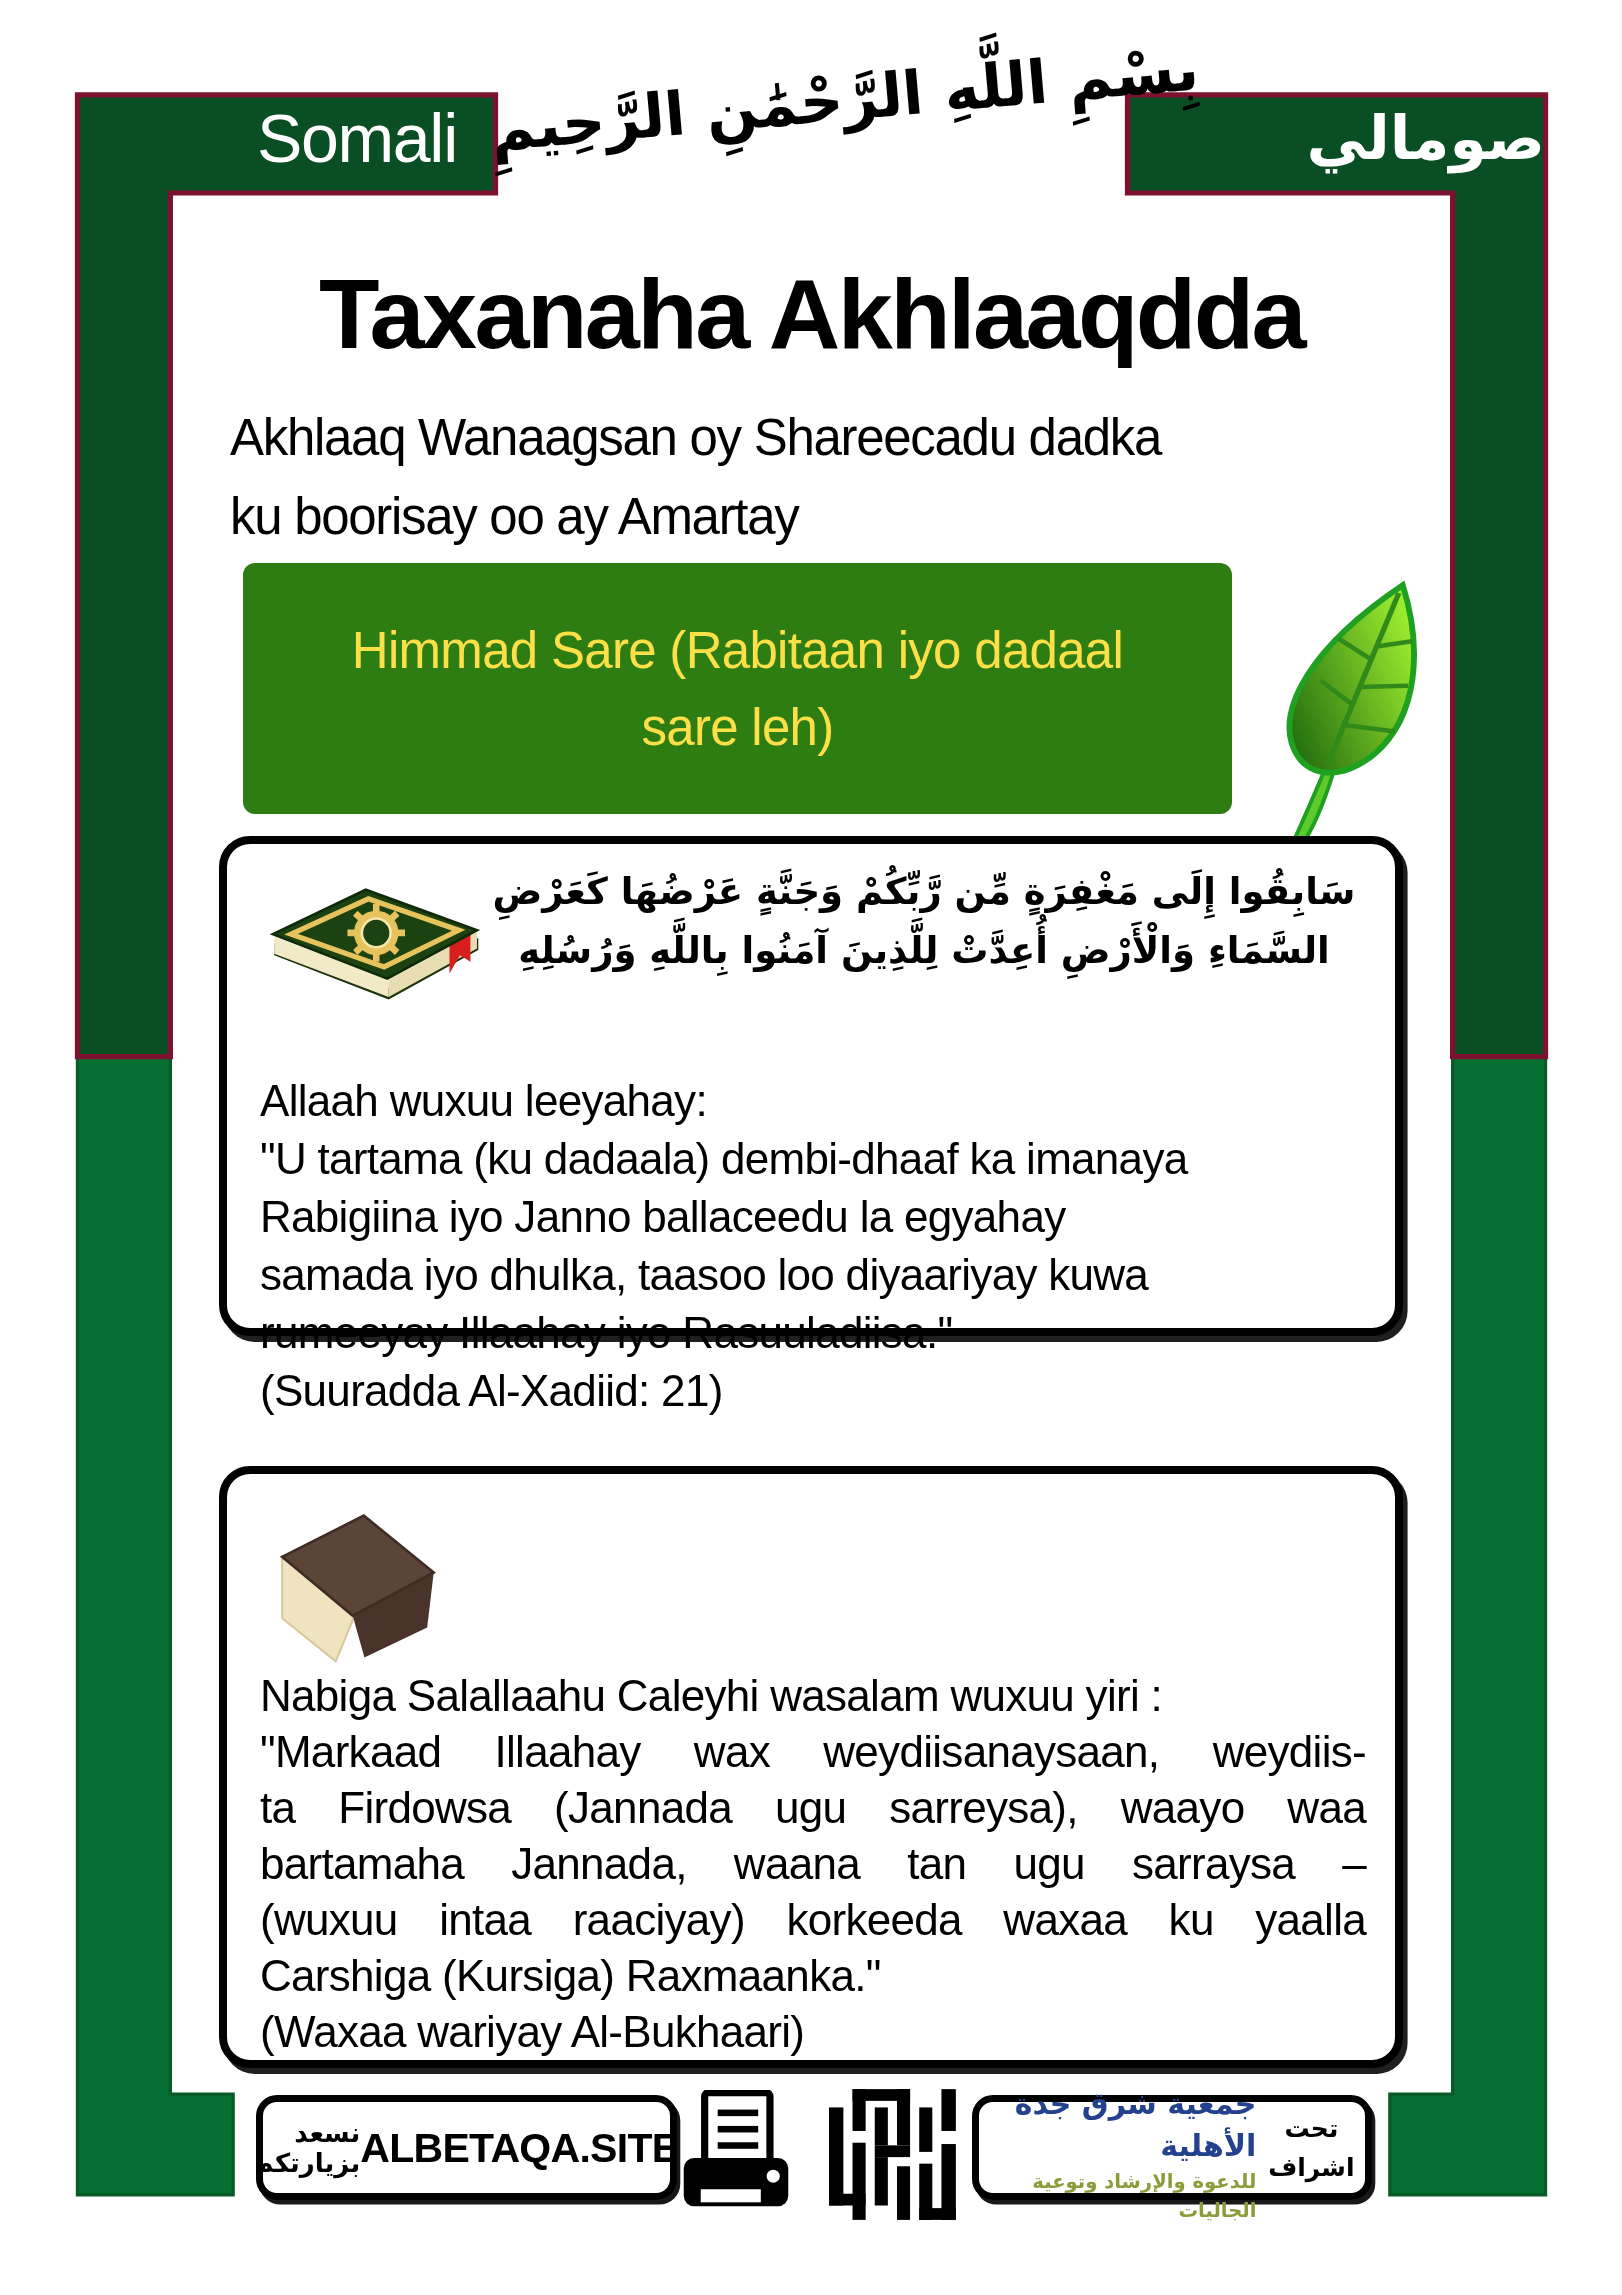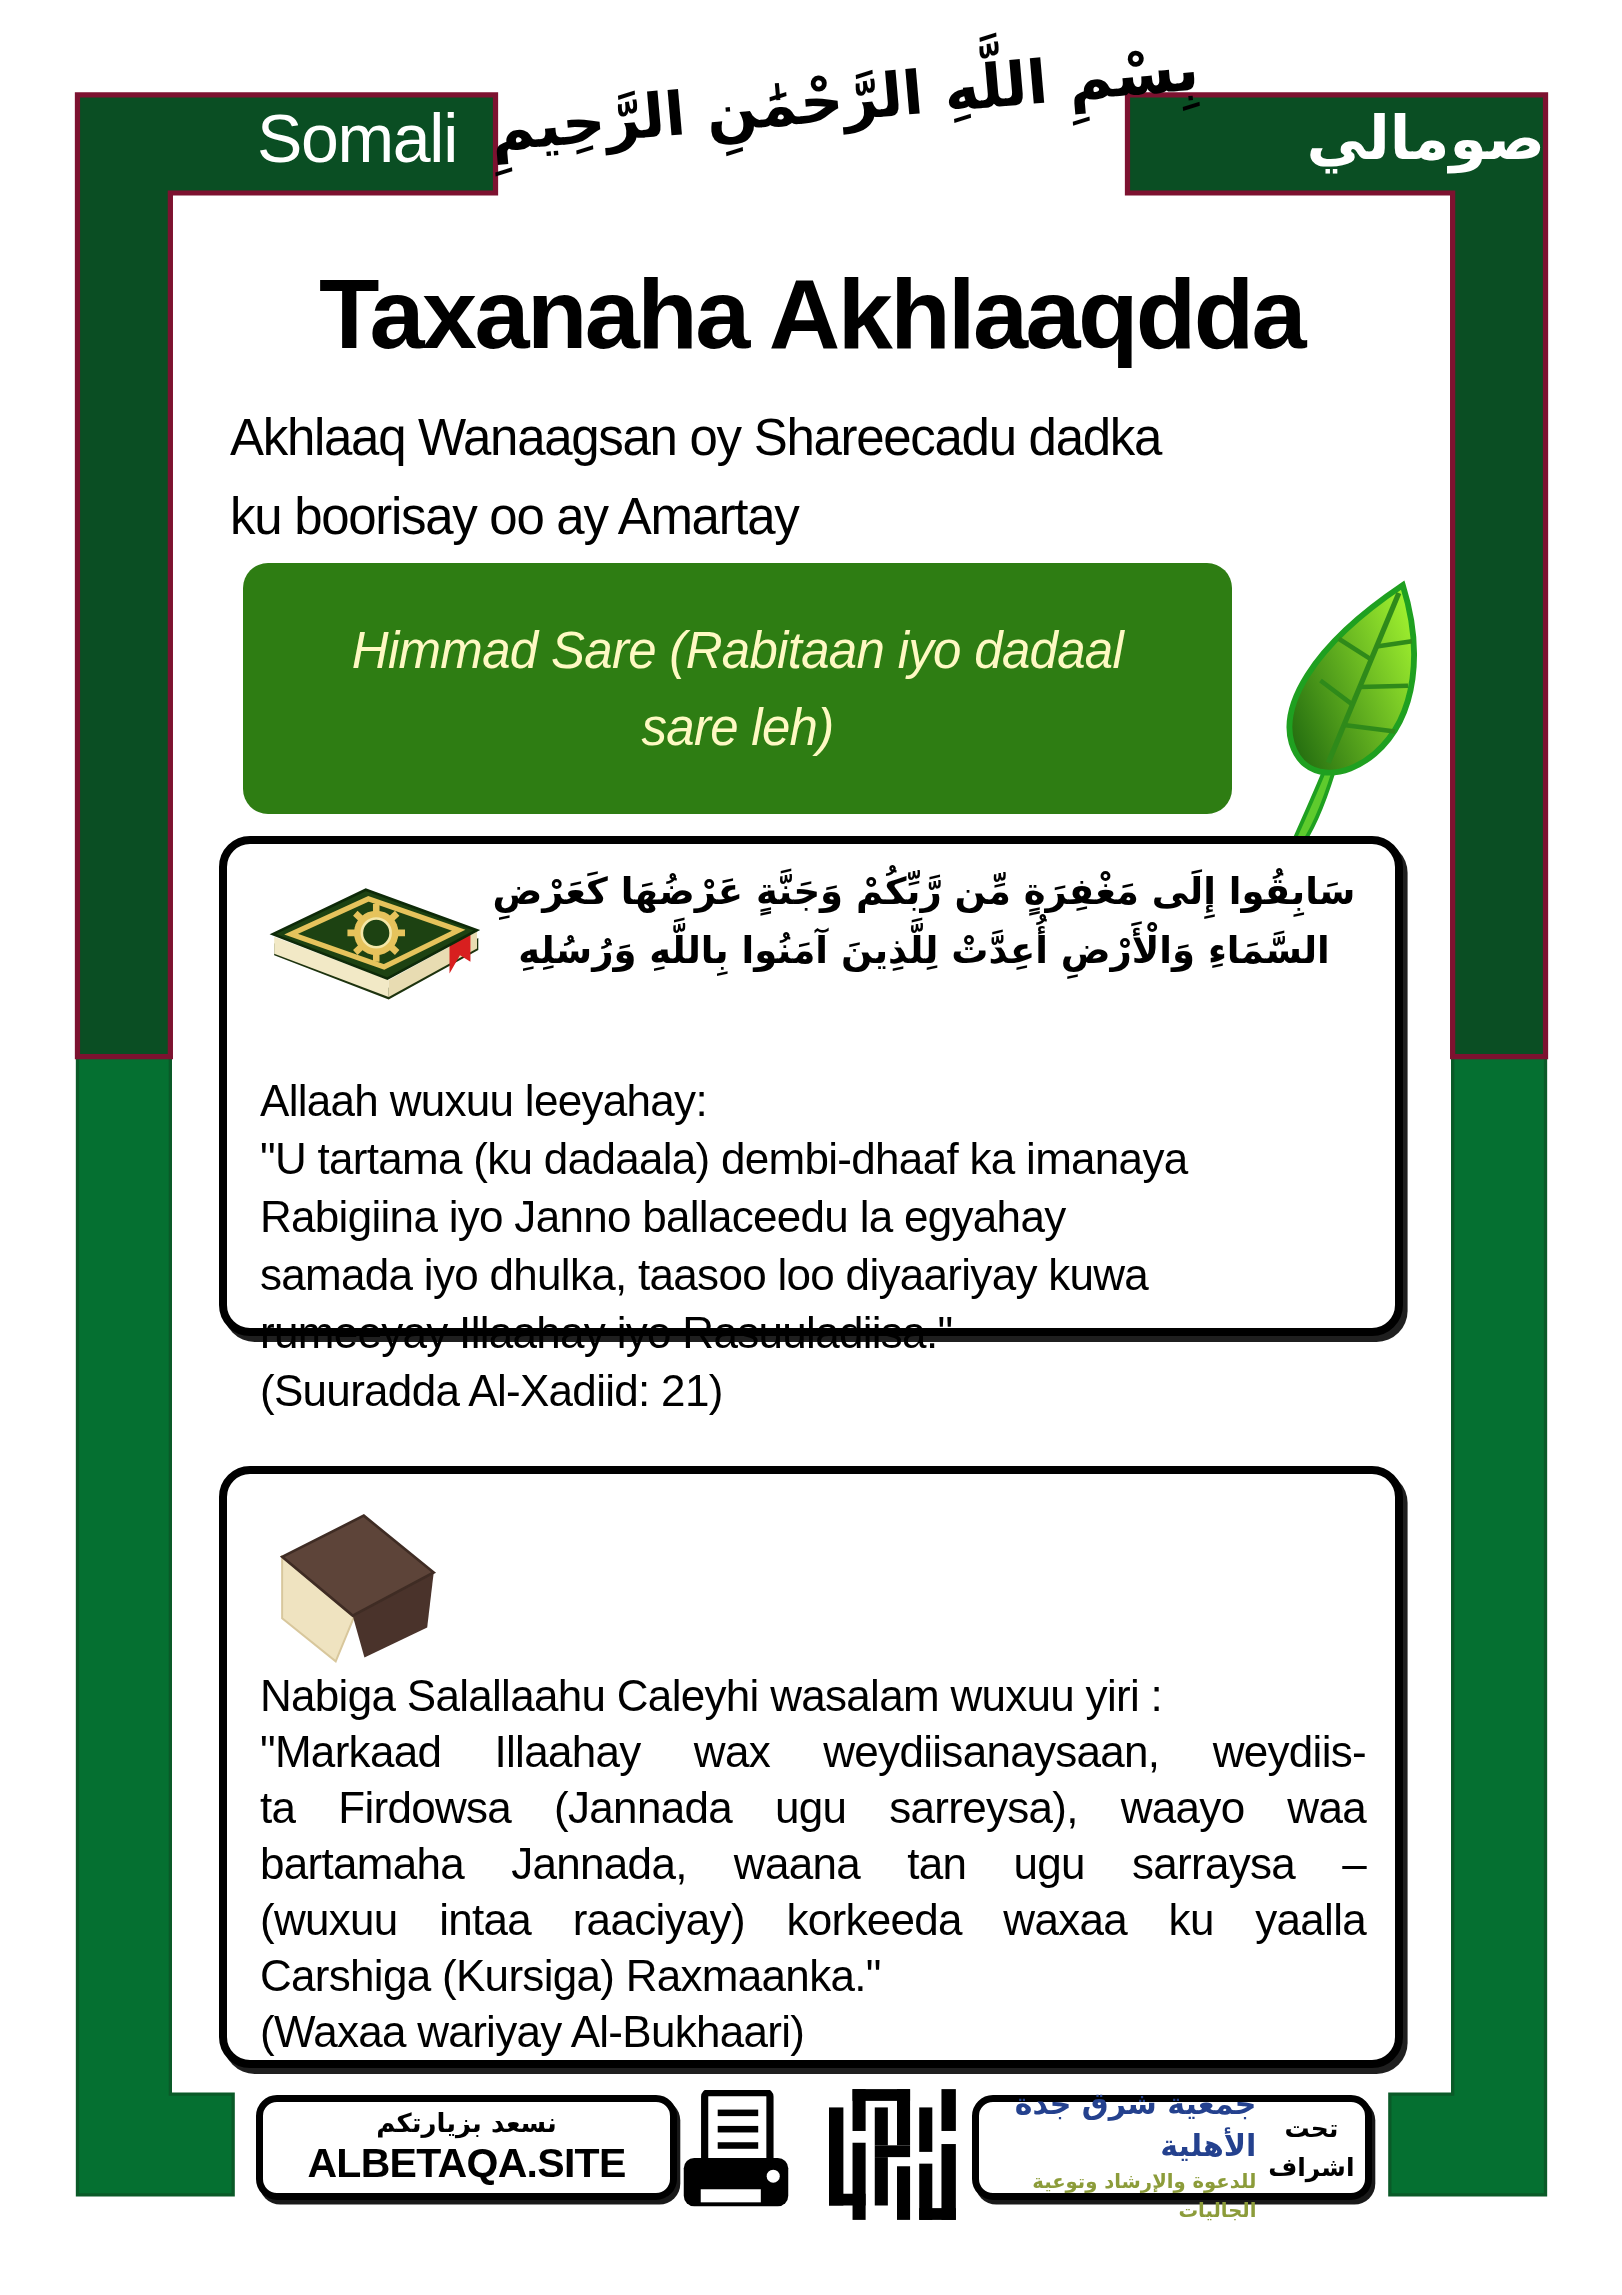--- a/index.html
+++ b/index.html
@@ -18,39 +18,39 @@
   
   #bismillah{left:550px;top:19.6px;width:589px;height:157px;display:flex;align-items:center;justify-content:center;
              font-family:"DejaVu Sans",sans-serif;font-size:60px;font-weight:bold;direction:rtl;
              transform:rotate(-5deg);white-space:nowrap;}
 
   
   #title{left:190px;top:260px;width:1243px;text-align:center;font-size:99px;letter-spacing:-2.6px;line-height:1.1;font-weight:bold;}
   #subtitle{left:230px;top:398px;width:1178px;font-size:51px;line-height:79px;letter-spacing:-1.3px;}
 
   
-  #pill{left:243px;top:563px;width:989px;height:251px;background:#2e7d13;border-radius:25px;
+  #pill{left:243px;top:563px;width:989px;height:251px;background:#2e7d13;border-radius:12px;
         display:flex;flex-direction:column;align-items:center;justify-content:center;
-        color:#fef9c3;font-size:51px;line-height:77px;letter-spacing:-0.7px;text-align:center;font-style:italic;}
+        color:#fde047;font-size:51px;line-height:77px;letter-spacing:-0.7px;text-align:center;}
 
   
   .qbox{position:absolute;left:219px;width:1184px;background:#fff;border:8.5px solid #000;border-radius:31px;
         box-sizing:border-box;box-shadow:4.6px 5.9px 0 rgba(0,0,0,0.88);}
   #quran-box{top:836px;height:500px;}
   #hadith-box{top:1466px;height:602px;}
   #verse{position:absolute;left:242px;top:18.3px;width:910px;text-align:center;direction:rtl;
          font-family:"DejaVu Sans",sans-serif;font-size:37px;line-height:1.6;font-weight:bold;}
   .soma{position:absolute;left:33px;width:1106px;font-size:44px;letter-spacing:-0.7px;}
   #quran-text{top:228px;line-height:58px;}
   #hadith-text{top:194px;line-height:56px;}
   .j{text-align:justify;text-align-last:justify;}
 
   
   .fbox{position:absolute;top:2095px;height:105px;border:7.9px solid #000;border-radius:21px;background:#fff;
-        box-sizing:border-box;box-shadow:3.3px 4.6px 0 rgba(0,0,0,0.9);display:flex;flex-direction:column;
+        box-sizing:border-box;box-shadow:3.3px 4.6px 0 rgba(0,0,0,0.9);display:flex;flex-direction:row;
         align-items:center;justify-content:center;}
   #fbox-albetaqa{left:256px;width:421px;}
   #visit-ar{font-family:"DejaVu Sans",sans-serif;font-weight:bold;font-size:26px;direction:rtl;}
   #site-name{font-size:41px;font-weight:bold;letter-spacing:-0.7px;margin-top:1.3px;}
   #fbox-supervision{left:972px;width:400px;flex-direction:row-reverse;gap:11.8px;padding:0 10.5px;}
   #under-stack{display:flex;flex-direction:column;align-items:center;justify-content:space-between;
                font-family:"DejaVu Sans",sans-serif;font-weight:bold;font-size:25px;line-height:39px;direction:rtl;}
   #org-stack{display:flex;flex-direction:column;align-items:center;justify-content:center;direction:rtl;
              font-family:"DejaVu Sans",sans-serif;font-weight:bold;margin-top:13px;}
   #org-name{color:#24418e;font-size:30px;line-height:42px;}

